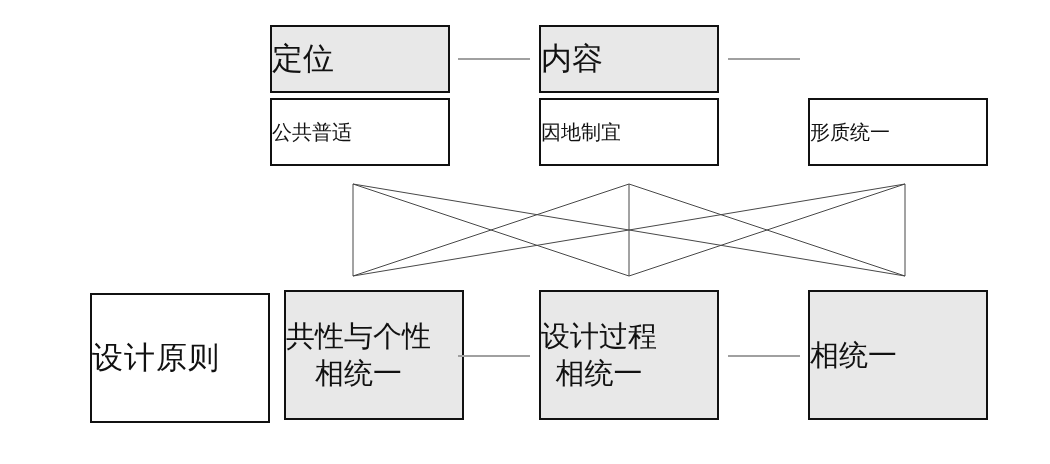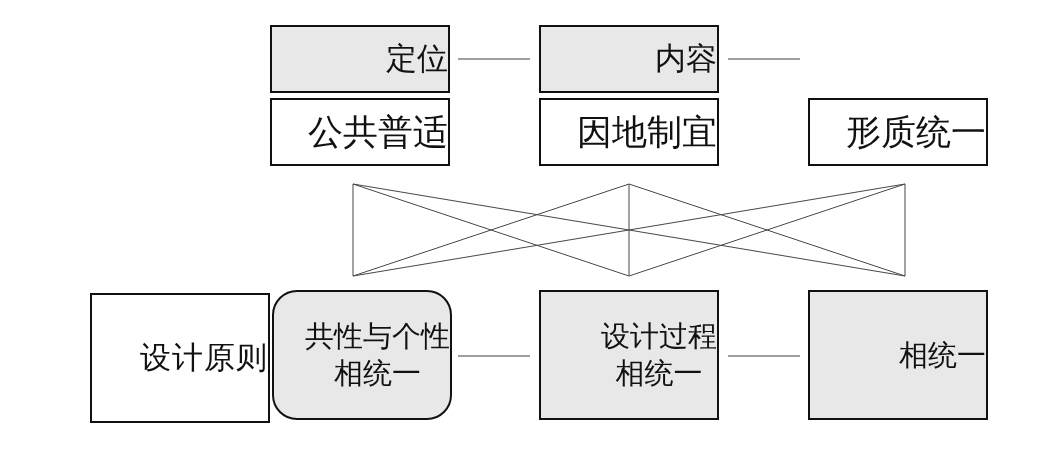--- a/index.html
+++ b/index.html
@@ -11,33 +11,33 @@
     font-family: "Liberation Sans", "DejaVu Sans", sans-serif;
     color: #111111;
     overflow: hidden;
   }
   .box {
     position: absolute;
     box-sizing: border-box;
     border: 2px solid #111111;
     display: flex;
     align-items: center;
-    justify-content: flex-end;
+    justify-content: flex-start;
     text-align: center;
   }
   .white-fill { background: #ffffff; }
   .gray-fill  { background: #e8e8e8; }
 
   .row-label {
     left: 42px; width: 180px; height: 130px;
     font-size: 31px;
     letter-spacing: 1px;
   }
   .stage    { top: 25px; height: 68px; width: 180px; font-size: 31px; }
-  .approach { top: 98px; height: 68px; width: 180px; font-size: 35px; }
+  .approach { top: 98px; height: 68px; width: 180px; font-size: 20px; }
   .principle {
     top: 290px; height: 130px; width: 180px;
     font-size: 29px; line-height: 37px;
   }
   .principle .two-line span { display: block; }
 
   .connector {
     position: absolute;
     height: 2px;
     width: 72px;
@@ -82,21 +82,21 @@
   <div class="box white-fill approach" style="left:270px;">
     <span>公共普适</span>
   </div>
   <div class="box white-fill approach" style="left:539px;">
     <span>因地制宜</span>
   </div>
   <div class="box white-fill approach" style="left:808px;">
     <span>形质统一</span>
   </div>
 
-  <div class="box gray-fill principle" style="left:272px;border-radius:25px;">
+  <div class="box gray-fill principle" style="left:284px;">
     <div class="two-line">
       <span>共性与个性</span>
       <span>相统一</span>
     </div>
   </div>
   <div class="box gray-fill principle" style="left:539px;">
     <div class="two-line">
       <span>设计过程</span>
       <span>相统一</span>
     </div>

